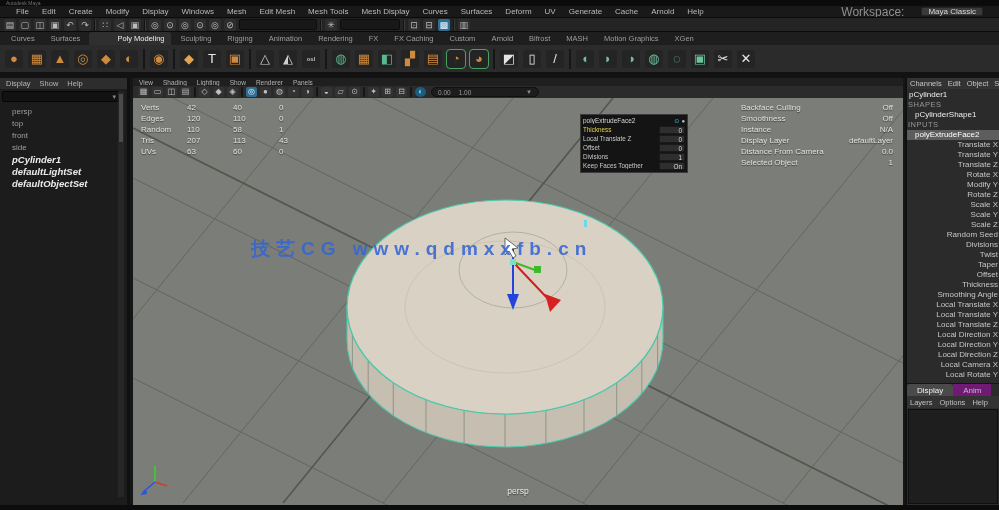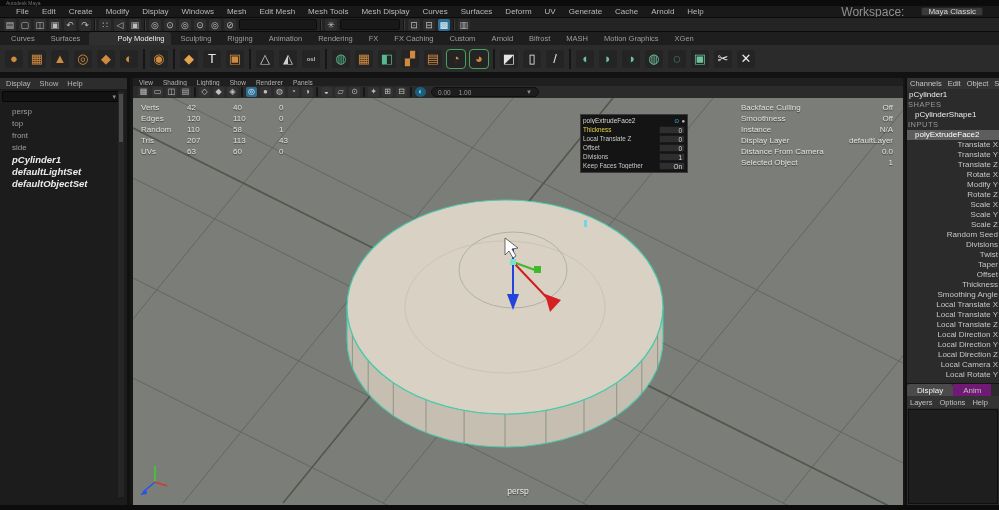--- a/index.html
+++ b/index.html
@@ -493,20 +493,21 @@
                 <span class="val">1</span>
               </div>
 
               <div class="ive-row">
                 <span class="lbl">Keep Faces Together</span>
                 <span class="val">On</span>
               </div>
             </div>
         </div>
 
+        <div class="watermark">技艺CG www.qdmxxfb.cn</div>
         <div class="persp-label">persp</div>
       </div>
     </div>
 
     <div class="cbox">
       <div class="cb-menus">
 
       <span>Channels</span>
           <span>Edit</span>
           <span>Object</span>

